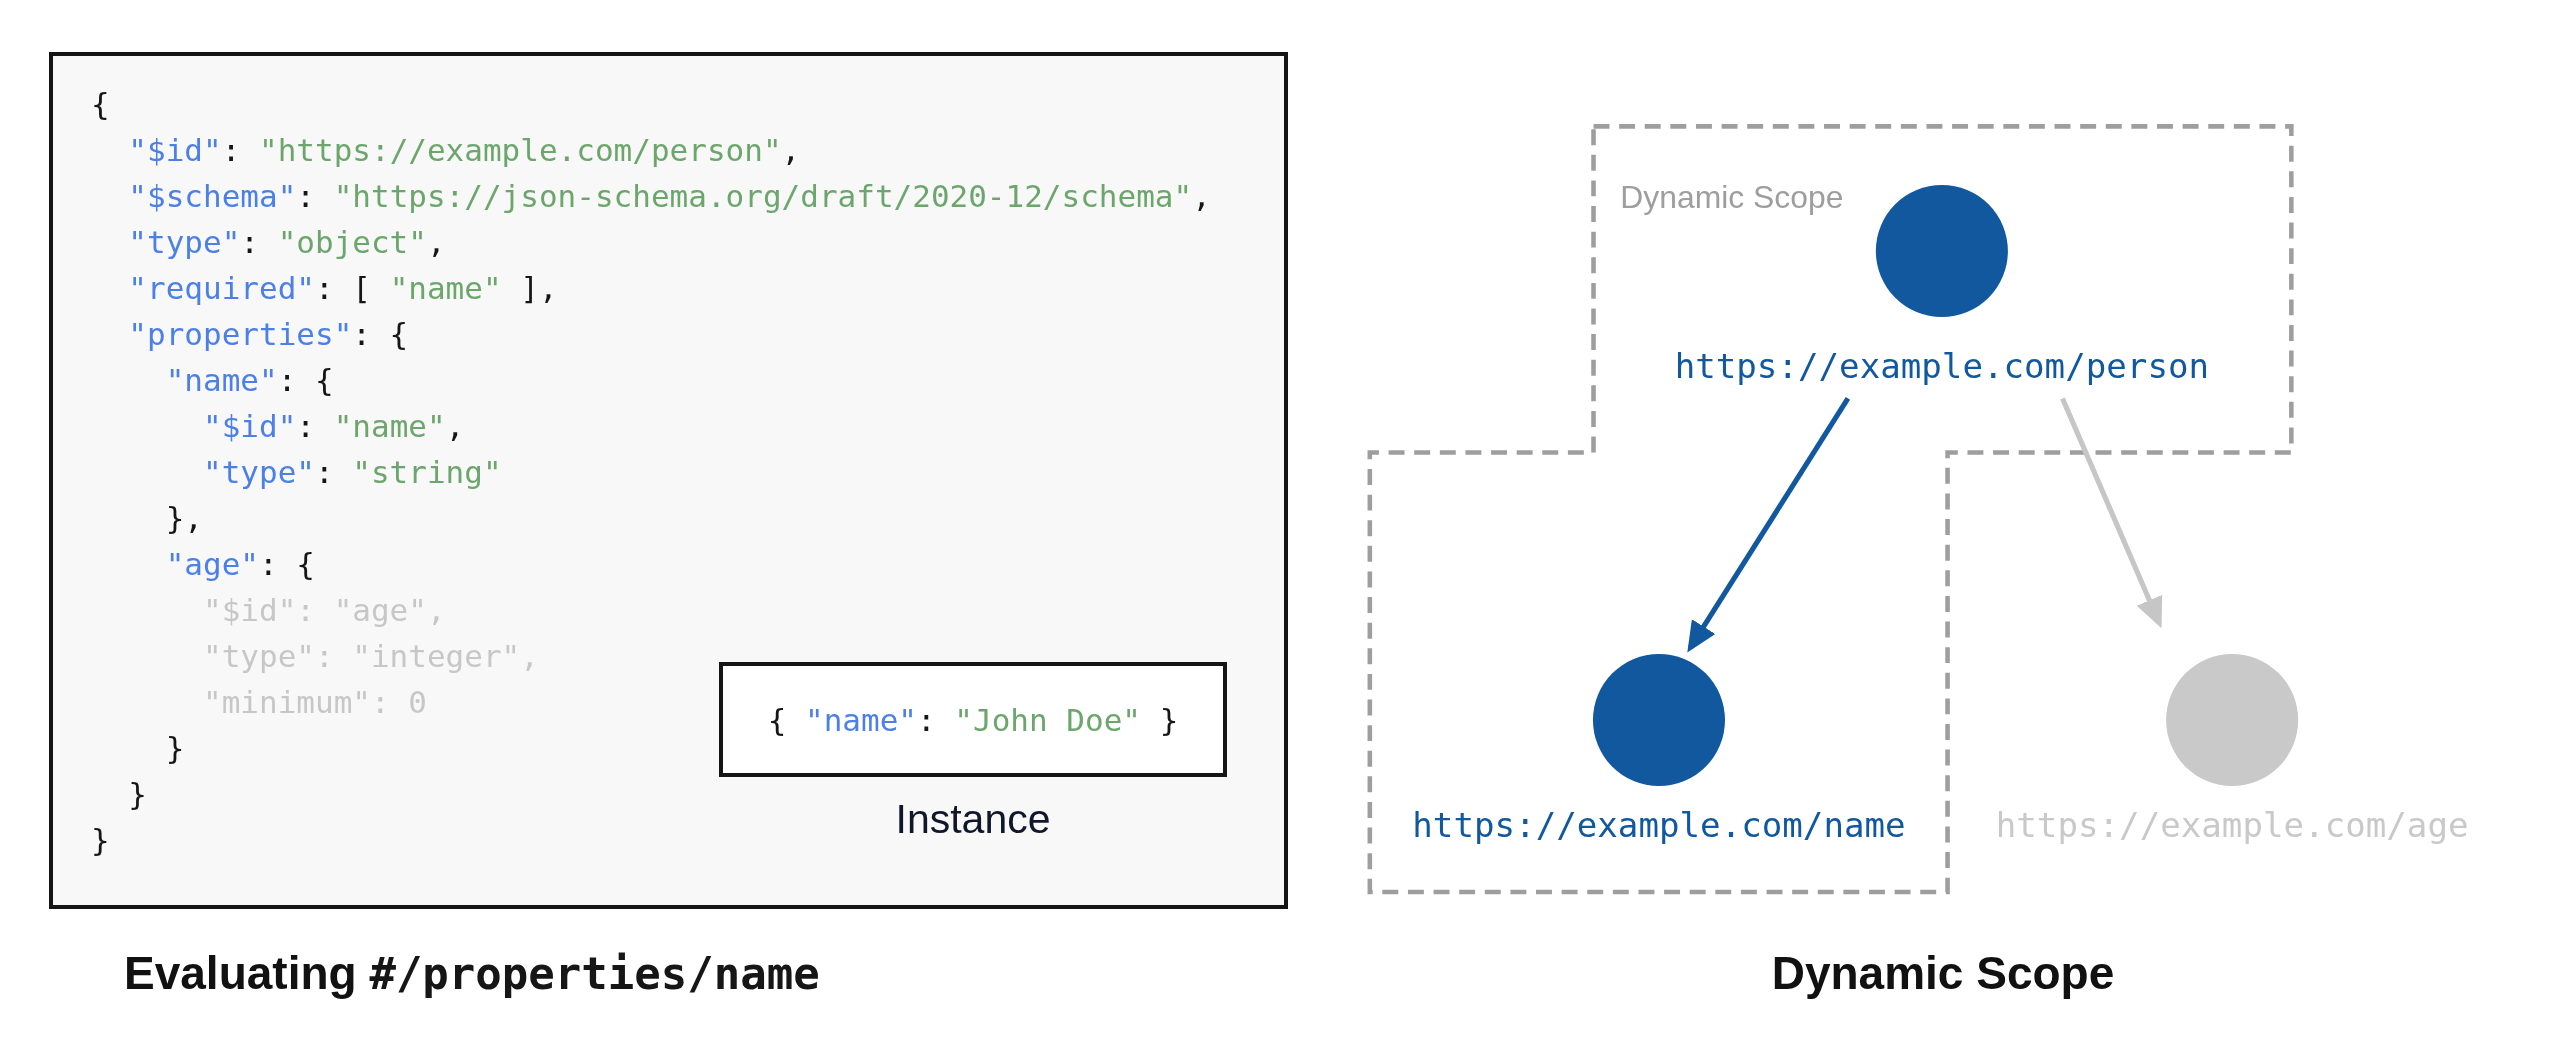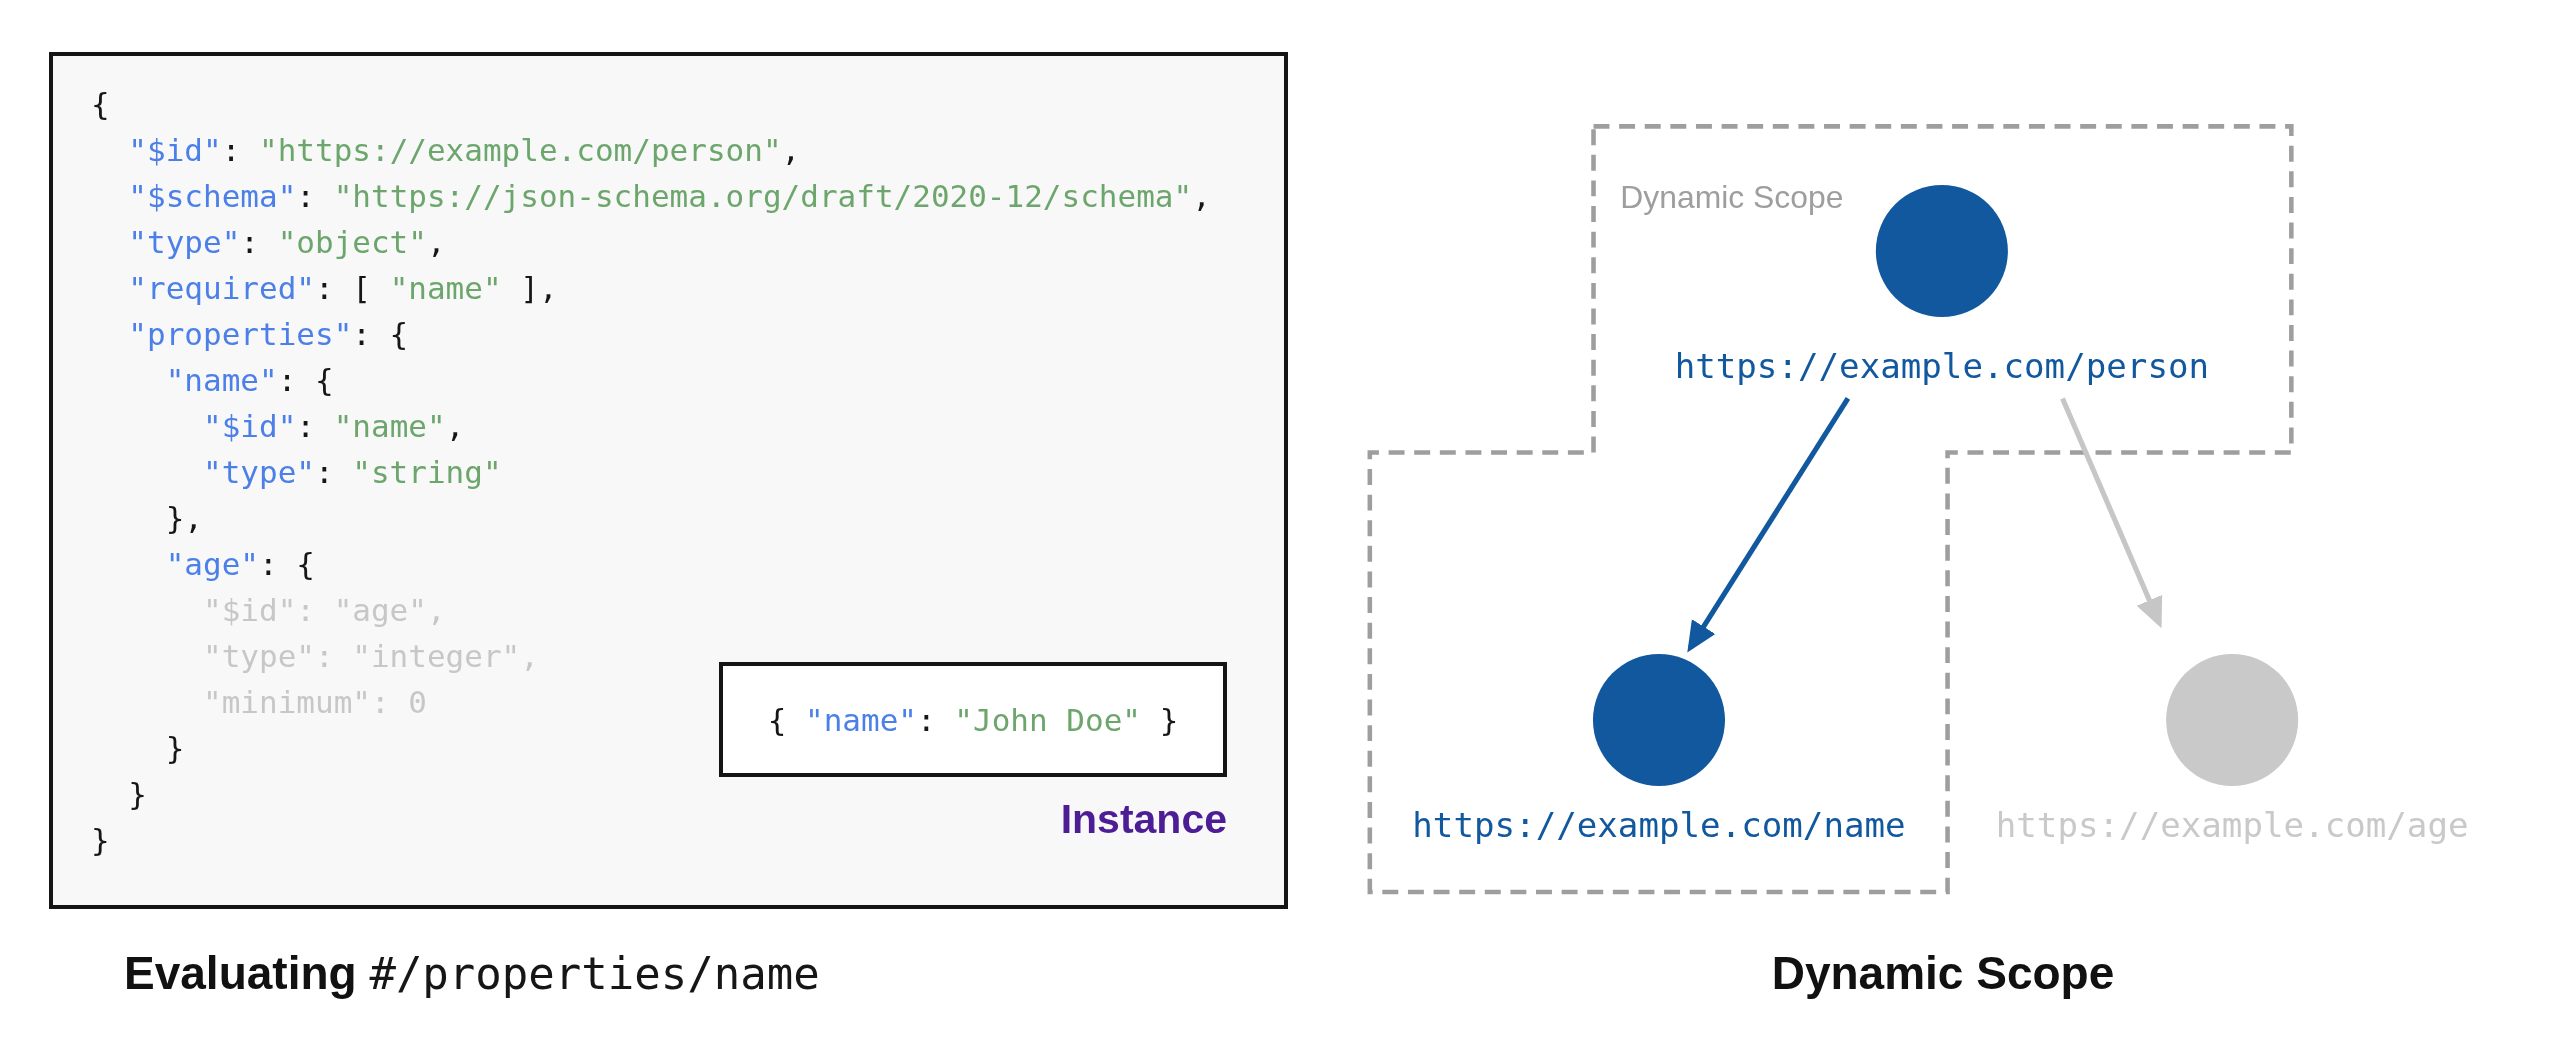--- a/index.html
+++ b/index.html
@@ -37,34 +37,34 @@
     background:#ffffff;
     border:4px solid #151515;
     display:flex;align-items:center;justify-content:center;
   }
   .instance-box code{
     font-family:"DejaVu Sans Mono", monospace;
     font-size:31px;white-space:pre;
   }
   .instance-label{
     position:absolute;left:719px;top:796px;width:508px;
-    text-align:right;
-    font-weight:bold;font-size:41px;color:#4c1d95;
+    text-align:center;
+    font-weight:normal;font-size:41px;color:#0f172a;
   }
   .left-caption{
     position:absolute;left:124px;top:946px;
     white-space:nowrap;color:#111111;
   }
   .left-caption .cap-bold{
     font-weight:bold;font-size:46px;
     font-family:"Liberation Sans", sans-serif;
     text-align:center;
   }
   .left-caption .cap-mono{
-    font-weight:normal;font-size:44px;
+    font-weight:bold;font-size:44px;
     font-family:"DejaVu Sans Mono", monospace;
     color:#161616;
   }
   
   .scope-svg{position:absolute;left:1310px;top:0;}
   .scope-boundary{
     fill:none;stroke:#9E9E9E;stroke-width:8;
     stroke-dasharray:28 17;
   }
   .scope-inner-label{

